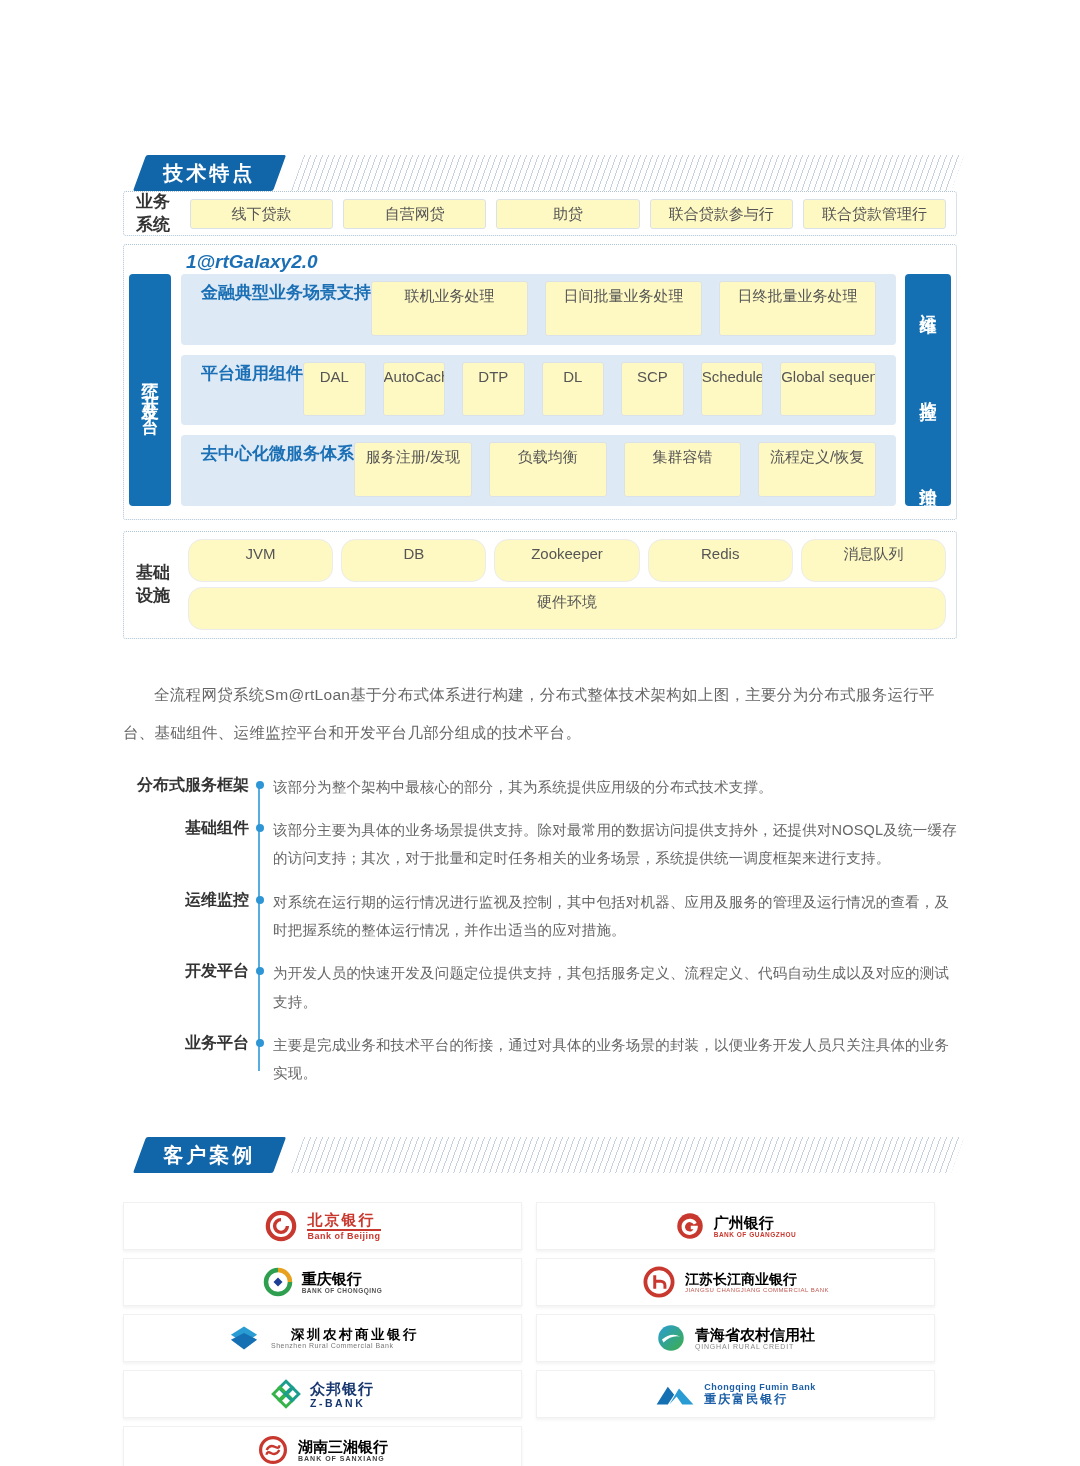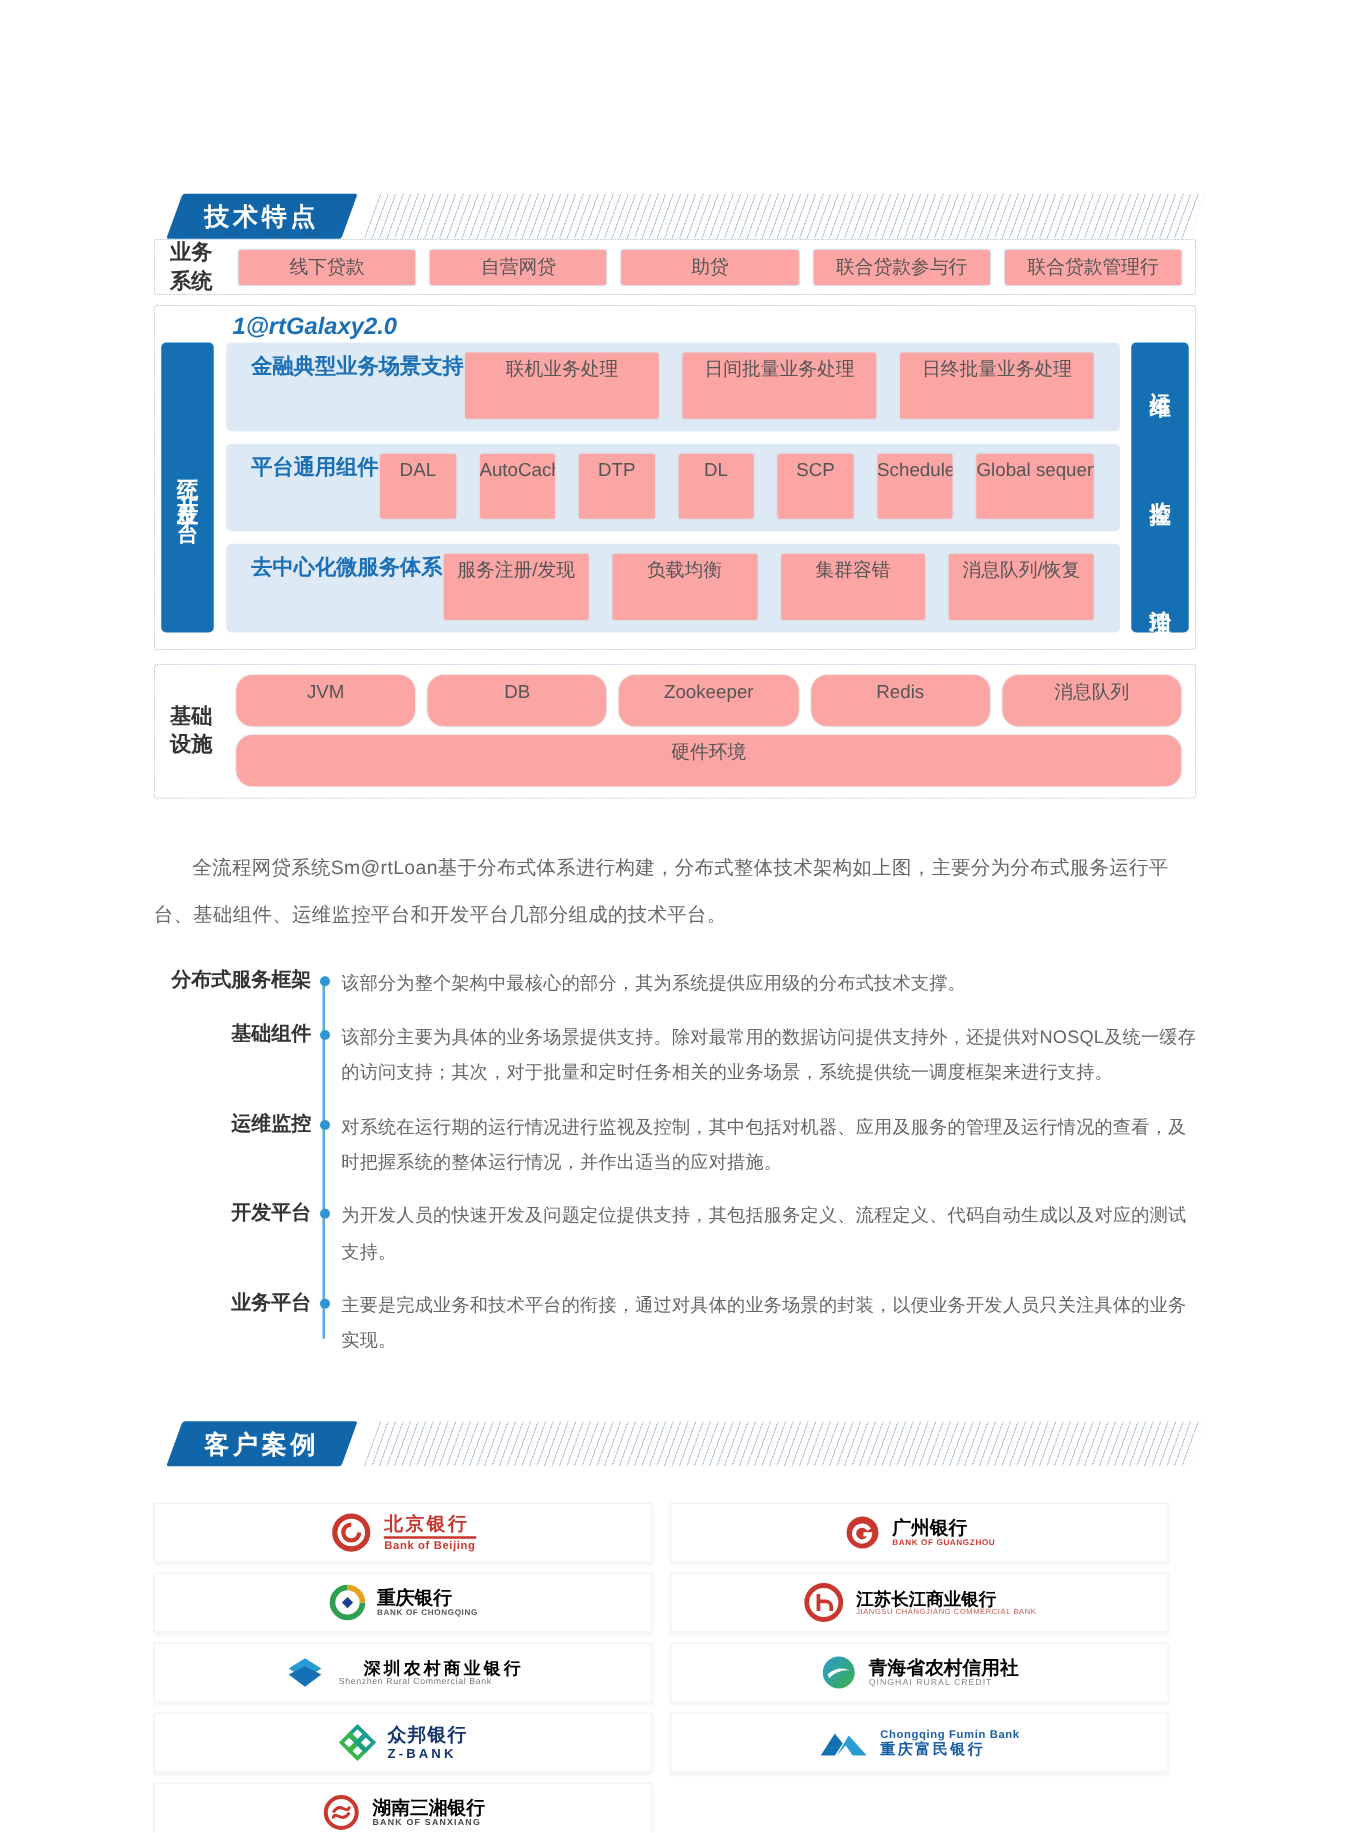--- a/index.html
+++ b/index.html
@@ -24,21 +24,21 @@
   }
 
   
   .dotbox { border:1px dotted #aec3d6; border-radius:3px; background:#fff; }
 
   
   .biz-row { height:45px; display:flex; align-items:center; padding:0 10px 0 12px; }
   .row-label { width:40px; font-size:17px; font-weight:bold; color:#333; line-height:1.35; flex:none; margin-right:14px; }
   .biz-chips { flex:1; display:flex; gap:10px; }
   .chip {
-    background:#fca5a5; border:1px solid #dbe1e9; border-radius:3px; color:#555;
+    background:#fef9c3; border:1px solid #dbe1e9; border-radius:3px; color:#555;
     font-size:15px; height:30px; line-height:28px; text-align:center; flex:1; white-space:nowrap; overflow:hidden;
   }
 
   
   .arch { margin-top:8px; height:276px; position:relative; padding:6px 0 0 0; }
   .arch-title { position:absolute; left:62px; top:6px; font-size:19px; font-weight:bold; font-style:italic; color:#1a6fb5; }
   .vbar {
     position:absolute; top:29px; bottom:13px; width:42px; background:#1470b3; border-radius:4px;
     display:flex; flex-direction:column; align-items:center; justify-content:center; color:#fff;
   }
@@ -148,21 +148,21 @@
           <div class="chip">Schedule</div>
           <div class="chip chip-wide">Global sequence</div>
         </div>
       </div>
       <div class="panel">
         <div class="panel-title">去中心化微服务体系</div>
         <div class="panel-chips">
           <div class="chip">服务注册/发现</div>
           <div class="chip">负载均衡</div>
           <div class="chip">集群容错</div>
-          <div class="chip">消息队列/恢复</div>
+          <div class="chip">流程定义/恢复</div>
         </div>
       </div>
     </div>
 
     <div class="vbar vbar-right">
       <span class="vtext">运维</span>
       <span class="vtext">监控</span>
       <span class="vtext">治理</span>
     </div>
   </div>

